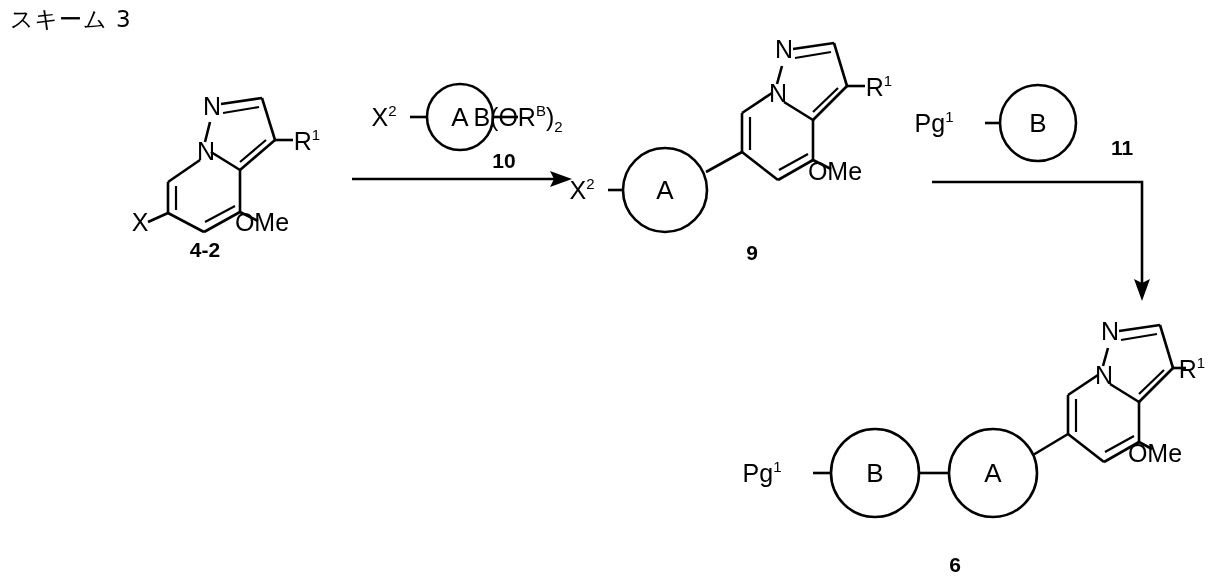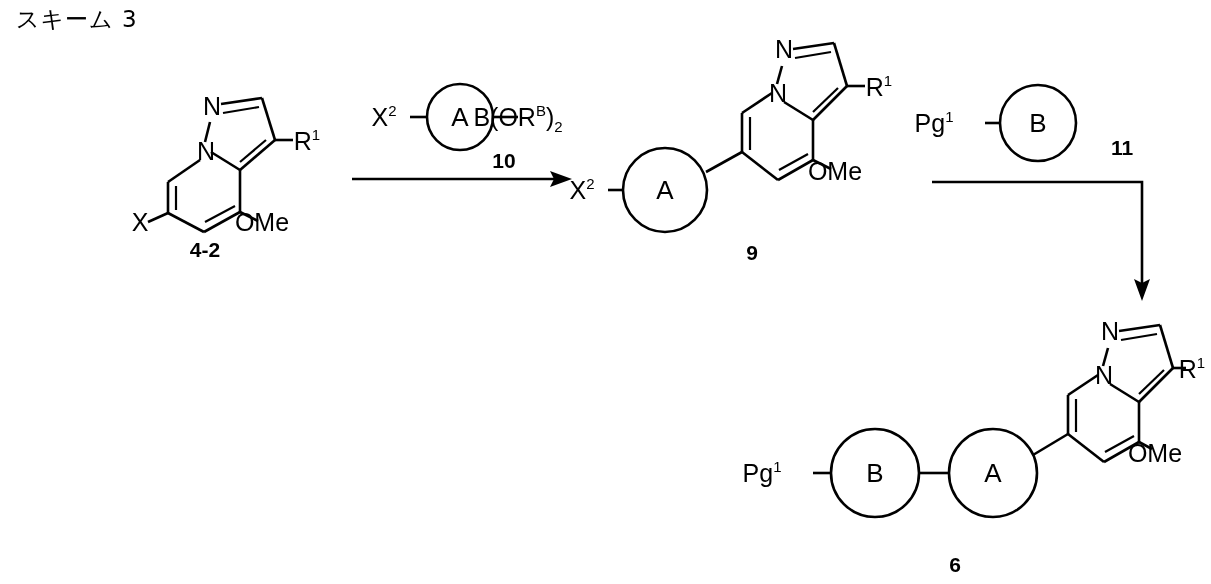--- a/index.html
+++ b/index.html
@@ -13,21 +13,21 @@
   }
   #page {
     position: relative;
     width: 1211px;
     height: 584px;
     background: #ffffff;
     overflow: hidden;
   }
   #scheme-title {
     position: absolute;
-    left: 16px;
+    left: 10px;
     top: 6px;
     font-size: 23px;
     line-height: 26px;
     letter-spacing: 1px;
     font-family: "DejaVu Sans", sans-serif;
     white-space: nowrap;
   }
   svg { display: block; }
   #canvas {
     position: absolute;

